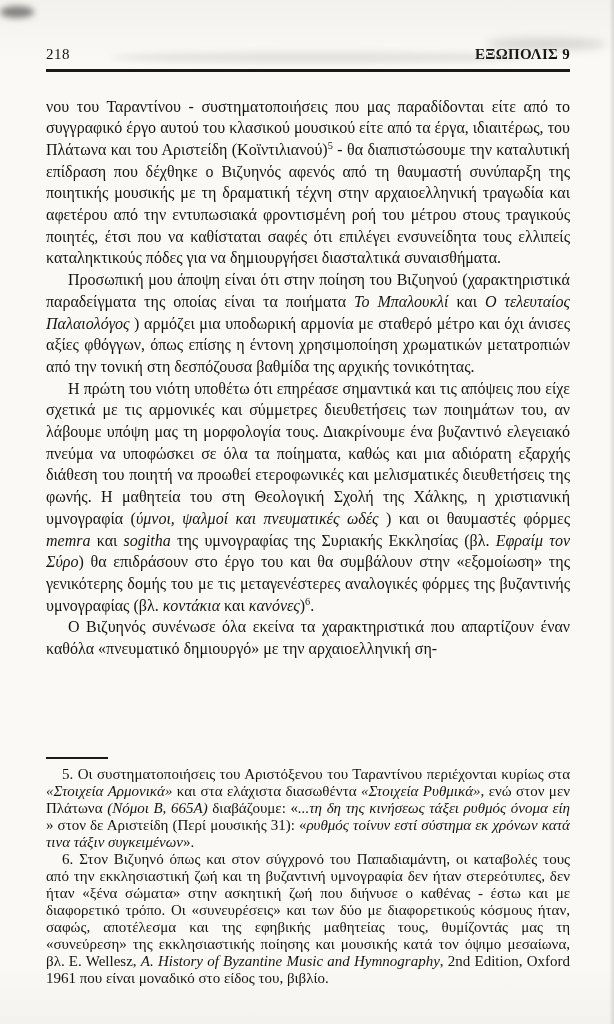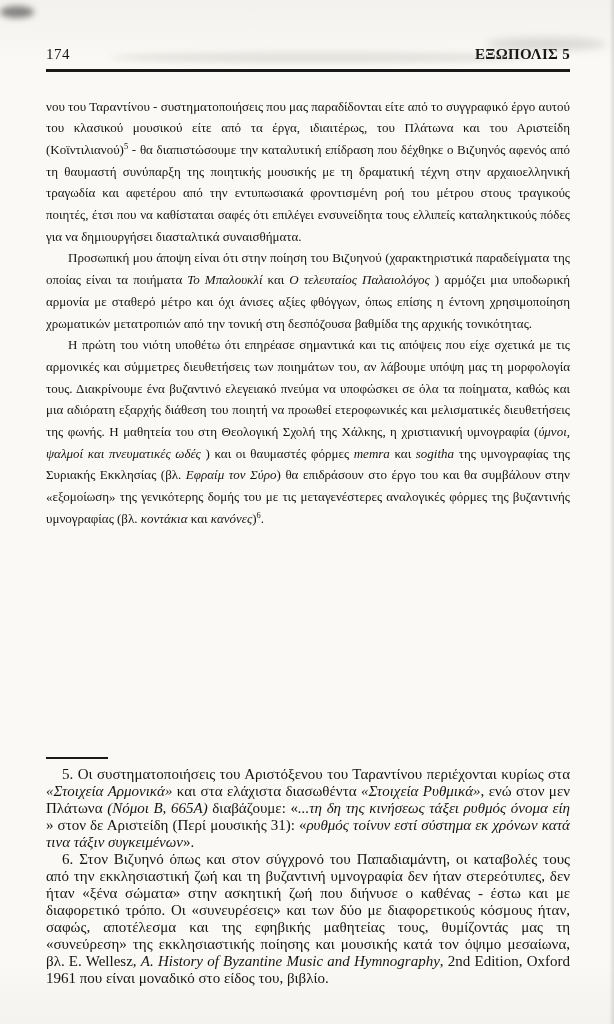--- a/index.html
+++ b/index.html
@@ -26,21 +26,21 @@
   .header-title { font-weight: bold; letter-spacing: 0.3px; }
   .header-rule {
     height: 2.5px;
     background: #1b1a18;
     margin-top: 5px;
   }
   .body-text {
     margin-top: 24px;
     height: 655px;
     overflow: hidden;
-    font-size: 13px;
+    font-size: 16px;
     line-height: 21.7px;
     text-align: justify;
   }
   .body-text p { margin: 0; }
   .body-text p.indent { text-indent: 22px; }
   em { }
   sup { font-size: 0.65em; line-height: 0; vertical-align: super; }
   .footnote-rule {
     width: 62px;
     height: 2px;
@@ -78,29 +78,30 @@
 </head>
 <body>
 
 <div class="page">
   <div class="artifact artifact-top-left"></div>
   <div class="artifact artifact-top-right"></div>
   <div class="artifact artifact-header-streak"></div>
   <div class="artifact artifact-right-edge"></div>
 
   <div class="header">
-    <span class="page-number">174</span>
-    <span class="header-title">ΕΞΩΠΟΛΙΣ 5</span>
+    <span class="page-number">218</span>
+    <span class="header-title">ΕΞΩΠΟΛΙΣ 9</span>
   </div>
   <div class="header-rule"></div>
 
   <div class="body-text">
       <p><span>νου του Ταραντίνου - συστηματοποιήσεις που μας παραδίδονται είτε από το συγγραφικό έργο αυτού του κλασικού μουσικού είτε από τα έργα, ιδιαιτέρως, του Πλάτωνα και του Αριστείδη (Κοϊντιλιανού)</span><sup>5</sup><span> - θα διαπιστώσουμε την καταλυτική επίδραση που δέχθηκε ο Βιζυηνός αφενός από τη θαυμαστή συνύπαρξη της ποιητικής μουσικής με τη δραματική τέχνη στην αρχαιοελληνική τραγωδία και αφετέρου από την εντυπωσιακά φροντισμένη ροή του μέτρου στους τραγικούς ποιητές, έτσι που να καθίσταται σαφές ότι επιλέγει ενσυνείδητα τους ελλιπείς καταληκτικούς πόδες για να δημιουργήσει διασταλτικά συναισθήματα.</span></p>
       <p class="indent"><span>Προσωπική μου άποψη είναι ότι στην ποίηση του Βιζυηνού (χαρακτηριστικά παραδείγματα της οποίας είναι τα ποιήματα </span><em>Το Μπαλουκλί</em><span> και </span><em>Ο τελευταίος Παλαιολόγος</em><span> ) αρμόζει μια υποδωρική αρμονία με σταθερό μέτρο και όχι άνισες αξίες φθόγγων, όπως επίσης η έντονη χρησιμοποίηση χρωματικών μετατροπιών από την τονική στη δεσπόζουσα βαθμίδα της αρχικής τονικότητας.</span></p>
       <p class="indent"><span>Η πρώτη του νιότη υποθέτω ότι επηρέασε σημαντικά και τις απόψεις που είχε σχετικά με τις αρμονικές και σύμμετρες διευθετήσεις των ποιημάτων του, αν λάβουμε υπόψη μας τη μορφολογία τους. Διακρίνουμε ένα βυζαντινό ελεγειακό πνεύμα να υποφώσκει σε όλα τα ποίηματα, καθώς και μια αδιόρατη εξαρχής διάθεση του ποιητή να προωθεί ετεροφωνικές και μελισματικές διευθετήσεις της φωνής. Η μαθητεία του στη Θεολογική Σχολή της Χάλκης, η χριστιανική υμνογραφία (</span><em>ύμνοι, ψαλμοί και πνευματικές ωδές</em><span> ) και οι θαυμαστές φόρμες </span><em>memra</em><span> και </span><em>sogitha</em><span> της υμνογραφίας της Συριακής Εκκλησίας (βλ. </span><em>Εφραίμ τον Σύρο</em><span>) θα επιδράσουν στο έργο του και θα συμβάλουν στην «εξομοίωση» της γενικότερης δομής του με τις μεταγενέστερες αναλογικές φόρμες της βυζαντινής υμνογραφίας (βλ. </span><em>κοντάκια</em><span> και </span><em>κανόνες</em><span>)</span><sup>6</sup><span>.</span></p>
+      <p class="indent"><span>Ο Βιζυηνός συνένωσε όλα εκείνα τα χαρακτηριστικά που απαρτίζουν έναν καθόλα «πνευματικό δημιουργό» με την αρχαιοελληνική ση-</span></p>
     </div>
 
   <div class="footnote-rule"></div>
   <div class="footnotes">
       <p class="indent"><span>5. Οι συστηματοποιήσεις του Αριστόξενου του Ταραντίνου περιέχονται κυρίως στα </span><em>«Στοιχεία Αρμονικά»</em><span> και στα ελάχιστα διασωθέντα </span><em>«Στοιχεία Ρυθμικά»</em><span>, ενώ στον μεν Πλάτωνα </span><em>(Νόμοι Β, 665Α)</em><span> διαβάζουμε: «</span><em>...τη δη της κινήσεως τάξει ρυθμός όνομα είη</em><span> » στον δε Αριστείδη (Περί μουσικής 31): «</span><em>ρυθμός τοίνυν εστί σύστημα εκ χρόνων κατά τινα τάξιν συγκειμένων</em><span>».</span></p>
       <p class="indent"><span>6. Στον Βιζυηνό όπως και στον σύγχρονό του Παπαδιαμάντη, οι καταβολές τους από την εκκλησιαστική ζωή και τη βυζαντινή υμνογραφία δεν ήταν στερεότυπες, δεν ήταν «ξένα σώματα» στην ασκητική ζωή που διήνυσε ο καθένας - έστω και με διαφορετικό τρόπο. Οι «συνευρέσεις» και των δύο με διαφορετικούς κόσμους ήταν, σαφώς, αποτέλεσμα και της εφηβικής μαθητείας τους, θυμίζοντάς μας τη «συνεύρεση» της εκκλησιαστικής ποίησης και μουσικής κατά τον όψιμο μεσαίωνα, βλ. E. Wellesz, </span><em>A. History of Byzantine Music and Hymnography</em><span>, 2nd Edition, Oxford 1961 που είναι μοναδικό στο είδος του, βιβλίο.</span></p>
     </div>
 </div>
 
 </body></html>

